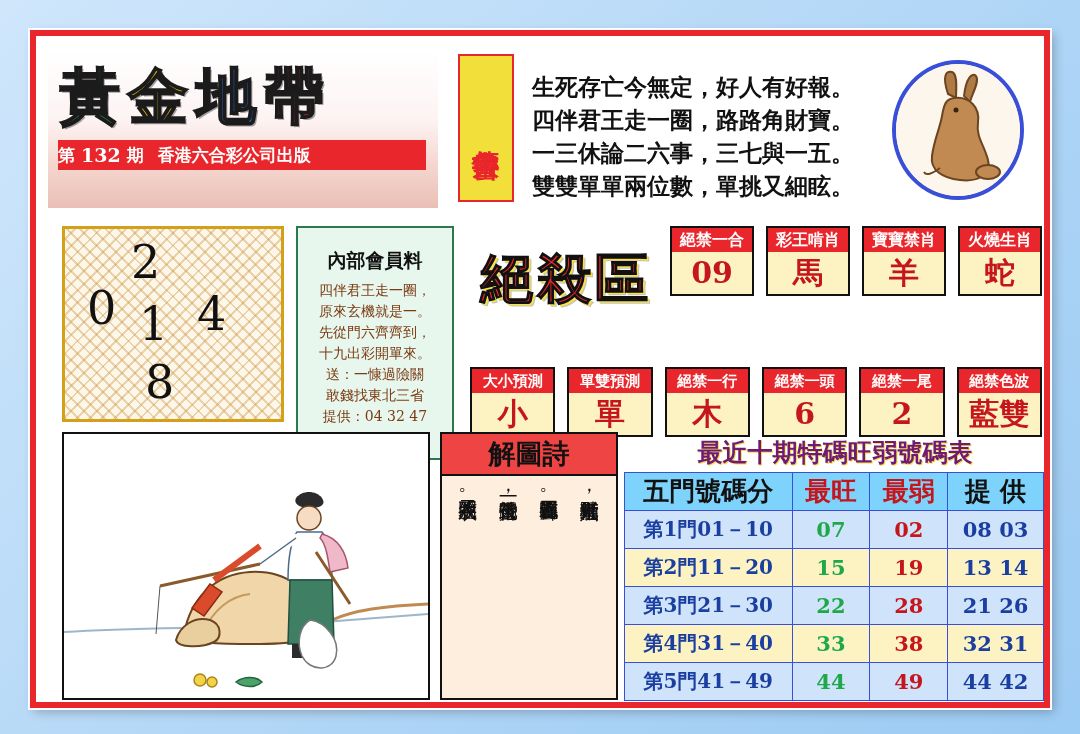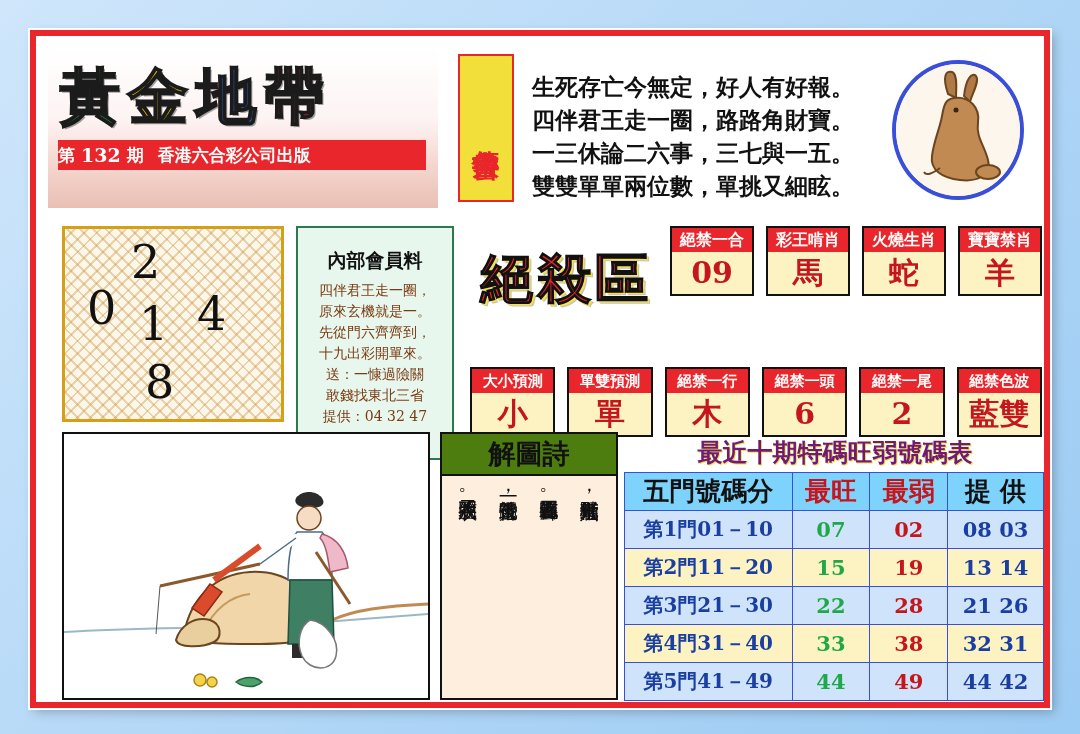--- a/index.html
+++ b/index.html
@@ -126,21 +126,21 @@
     position:absolute; left:22px; top:392px; width:368px; height:268px;
     border:2px solid #111; background:#ffffff; overflow:hidden;
   }
 
   
   .poembox {
     position:absolute; left:400px; top:392px; width:178px; height:268px;
     border:2px solid #111; background:#fdeede;
   }
   .poembox .title {
-    height:42px; background:#4d7c0f; border-bottom:2px solid #111;
+    height:42px; background:#ef4444; border-bottom:2px solid #111;
     display:flex; align-items:center; justify-content:center;
     font-family:"DejaVu Serif", serif; font-weight:bold; font-size:27px; color:#111;
   }
   .poembox .cols {
     display:flex; flex-direction:row-reverse; justify-content:space-around;
     padding:10px 6px 0; height:222px;
   }
   .poembox .col {
     writing-mode:vertical-rl; text-orientation:upright;
     font-family:"DejaVu Serif", serif; font-size:19px; line-height:25px; color:#111;
@@ -244,26 +244,26 @@
     <div class="grow">
       <div class="cell w1">
         <div class="hd">絕禁一合</div>
         <div class="vl">09</div>
       </div>
       <div class="cell w1">
         <div class="hd">彩王啃肖</div>
         <div class="vl">馬</div>
       </div>
       <div class="cell w1">
+        <div class="hd">寶寶禁肖</div>
+        <div class="vl">羊</div>
+      </div>
+      <div class="cell w1">
         <div class="hd">火燒生肖</div>
         <div class="vl">蛇</div>
-      </div>
-      <div class="cell w1">
-        <div class="hd">寶寶禁肖</div>
-        <div class="vl">羊</div>
       </div>
     </div>
   </div>
 
   <div class="row2wrap">
     <div class="grow">
       <div class="cell w2">
         <div class="hd">大小預測</div>
         <div class="vl">小</div>
       </div>

